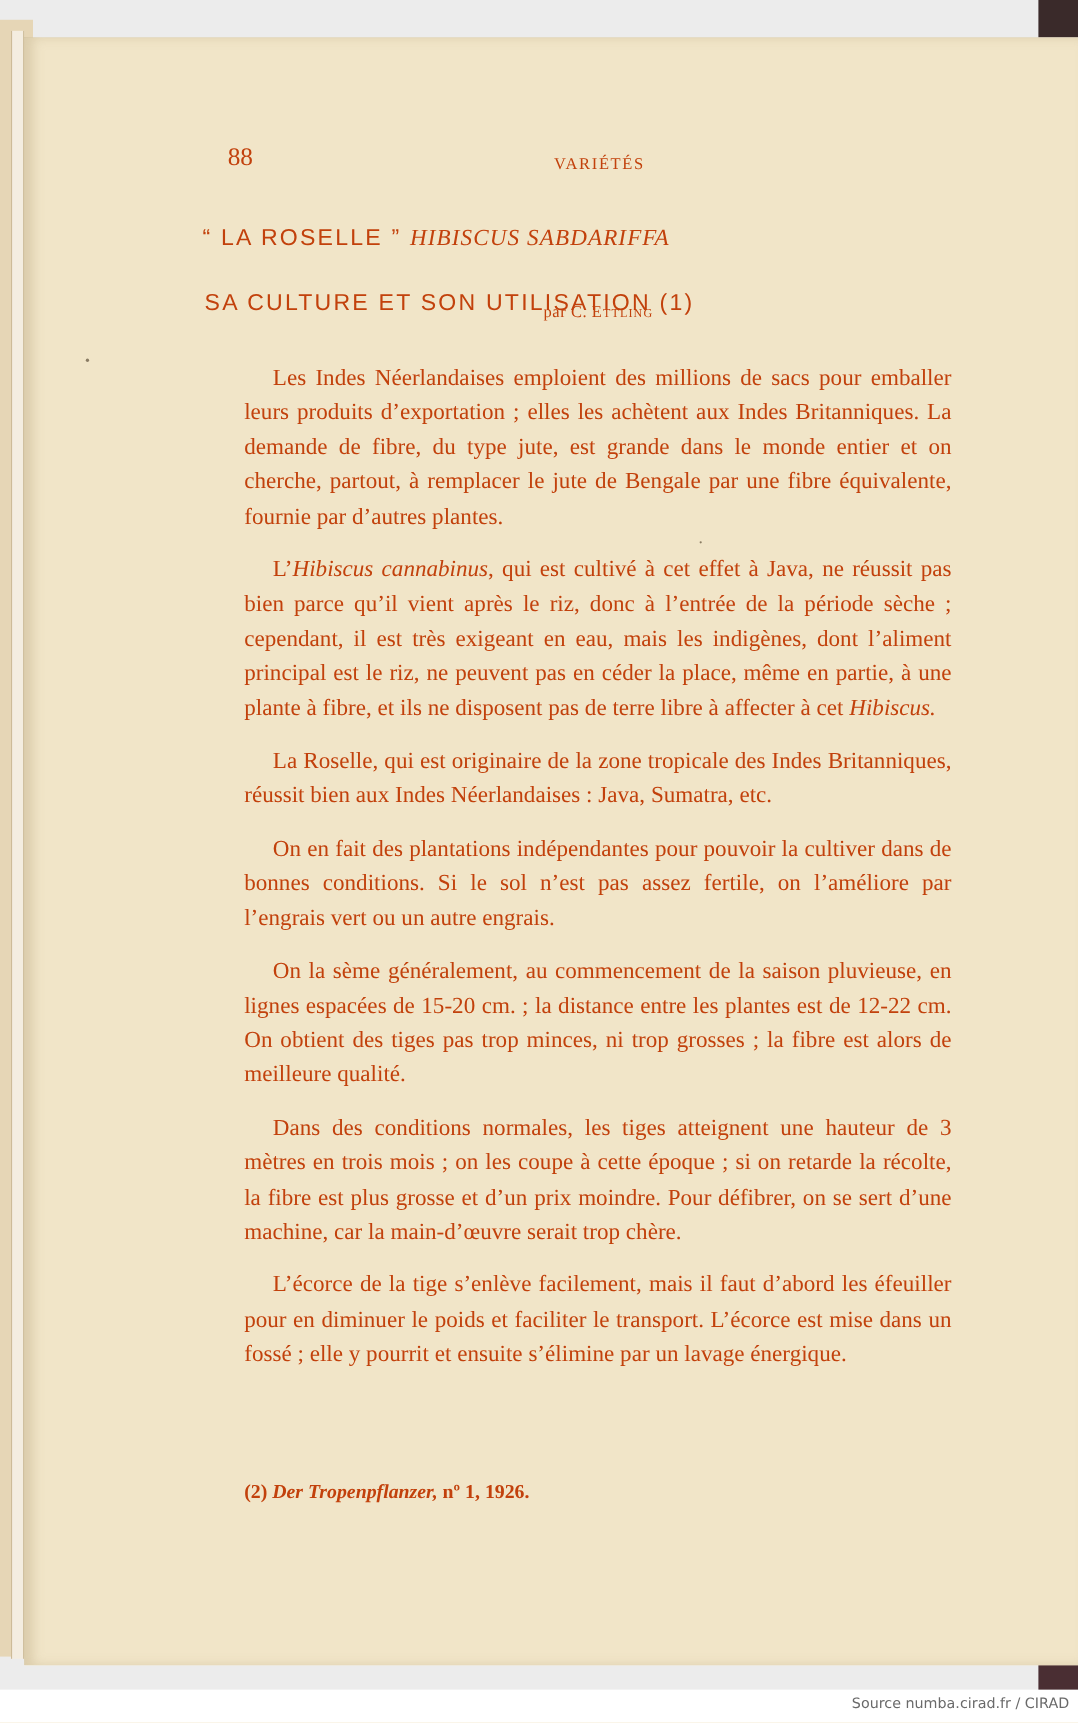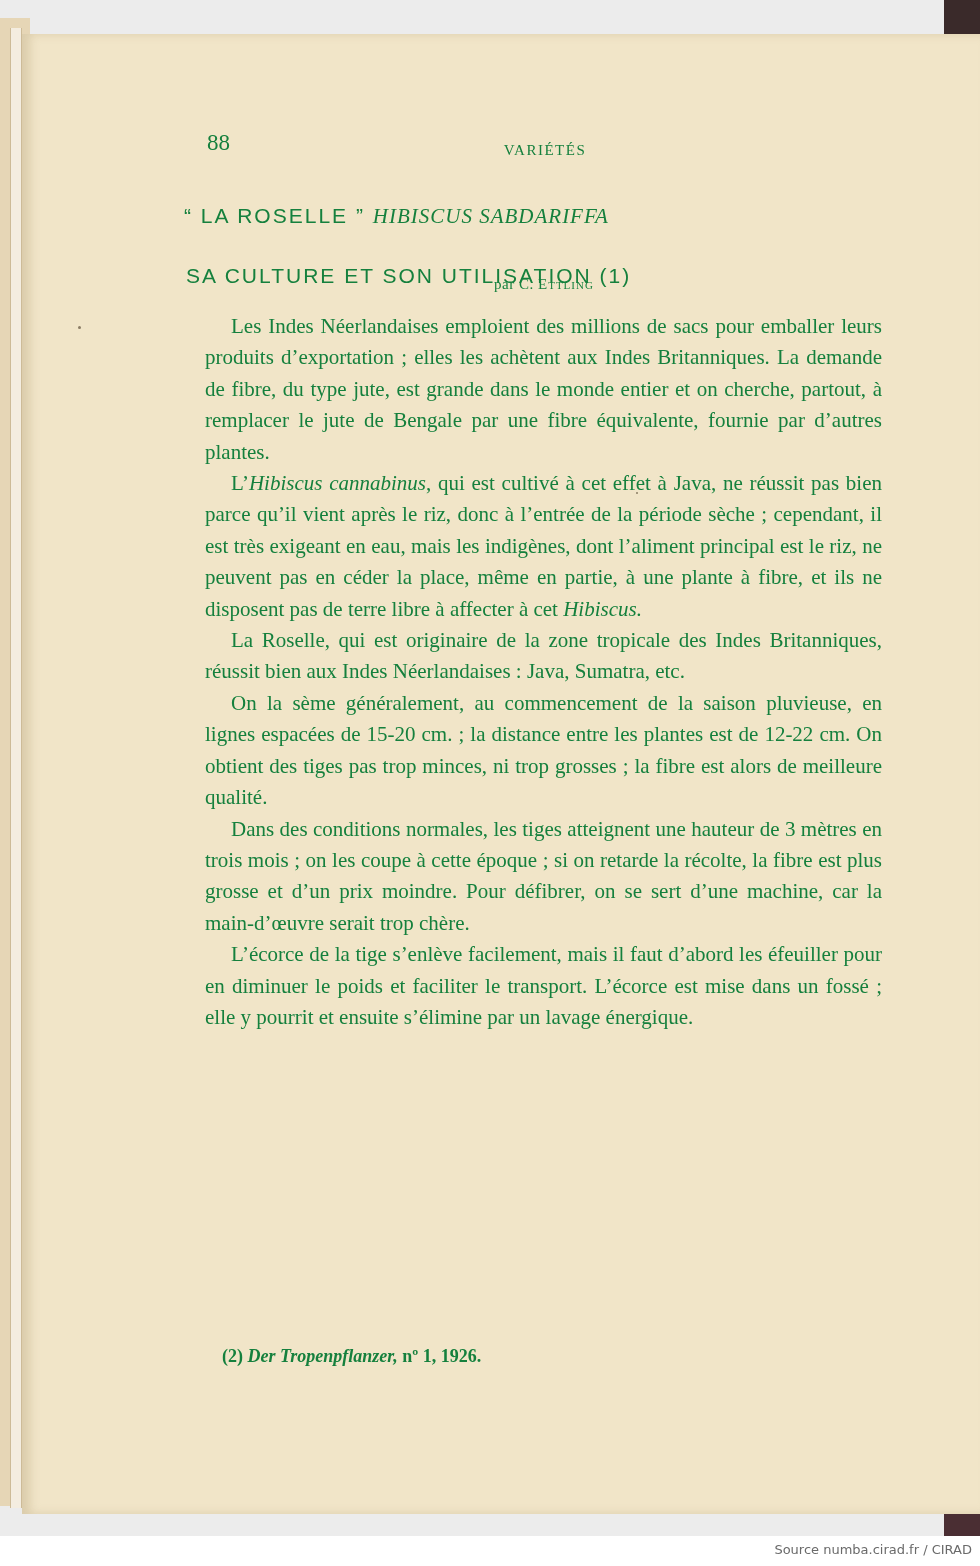--- a/index.html
+++ b/index.html
@@ -28,21 +28,21 @@
     position:absolute; left:10px; top:28px; width:10px; height:1480px;
     background:#f4ede0;
     border-left:1px solid #cdbb98;
     border-right:1px solid #cdbb98;
   }
   .page {
     position:absolute; left:22px; top:34px; width:958px; height:1480px;
     background:#f1e5c8;
     box-shadow: inset 8px 0 10px rgba(180,160,120,0.35);
   }
-  .ink { color:#15803d; }
+  .ink { color:#c2410c; }
   .page-number {
     position:absolute; left:207px; top:130px; font-size:23px; letter-spacing:0;
   }
   .running-head {
     position:absolute; left:0; width:1090px; top:142px; text-align:center;
     font-size:15px; letter-spacing:1.5px;
   }
   .title1, .title2 {
     position:absolute; left:190px; width:720px; 
     font-family:"Liberation Sans","DejaVu Sans",sans-serif;
@@ -55,21 +55,21 @@
   .title2 { top:240px; left:186px;margin-top:24px; }
   .byline {
     position:absolute; left:184px; width:720px; top:276px; text-align:center;
     font-size:15px; letter-spacing:0.5px;
   }
   .byline .sc { font-variant:small-caps; letter-spacing:1px; }
   .body-text {
     position:absolute; left:205px; top:311px; width:677px;
     font-size:21px; line-height:31.4px; text-align:justify;
   }
-  .body-text p { margin:0; text-indent:26px; }
+  .body-text p { margin:17px; text-indent:26px; }
   .body-text em { font-style:italic; }
   .num { font-weight:normal; }
   .footnote {
     position:absolute; left:222px; top:1346px; font-size:18px; font-weight:bold;
   }
   .footnote em { font-style:italic; }
   .source {
     position:absolute; right:8px; top:1542px;
     font-family:"DejaVu Sans","Liberation Sans",sans-serif;
     font-size:13px; color:#6a6a6a;
@@ -97,20 +97,21 @@
 <div class="title2 ink">SA CULTURE ET SON UTILISATION (1)</div>
 <div class="byline ink">
   <span>par C.</span>
   <span class="sc">Ettling</span>
 </div>
 
 <div class="body-text ink">
   <p>Les Indes Néerlandaises emploient des millions de sacs pour emballer leurs produits d’exportation ; elles les achètent aux Indes Britanniques. La demande de fibre, du type jute, est grande dans le monde entier et on cherche, partout, à remplacer le jute de Bengale par une fibre équivalente, fournie par d’autres plantes.</p>
   <p><span>L’</span><em>Hibiscus cannabinus</em><span>, qui est cultivé à cet effet à Java, ne réussit pas bien parce qu’il vient après le riz, donc à l’entrée de la période sèche ; cependant, il est très exigeant en eau, mais les indigènes, dont l’aliment principal est le riz, ne peuvent pas en céder la place, même en partie, à une plante à fibre, et ils ne disposent pas de terre libre à affecter à cet </span><em>Hibiscus.</em></p>
   <p>La Roselle, qui est originaire de la zone tropicale des Indes Britanniques, réussit bien aux Indes Néerlandaises : Java, Sumatra, etc.</p>
+  <p>On en fait des plantations indépendantes pour pouvoir la cultiver dans de bonnes conditions. Si le sol n’est pas assez fertile, on l’améliore par l’engrais vert ou un autre engrais.</p>
   <p><span>On la sème généralement, au commencement de la saison pluvieuse, en lignes espacées de </span><span class="num">15-20</span><span> cm. ; la distance entre les plantes est de </span><span class="num">12-22</span><span> cm. On obtient des tiges pas trop minces, ni trop grosses ; la fibre est alors de meilleure qualité.</span></p>
   <p><span>Dans des conditions normales, les tiges atteignent une hauteur de </span><span class="num">3</span><span> mètres en trois mois ; on les coupe à cette époque ; si on retarde la récolte, la fibre est plus grosse et d’un prix moindre. Pour défibrer, on se sert d’une machine, car la main-d’œuvre serait trop chère.</span></p>
   <p>L’écorce de la tige s’enlève facilement, mais il faut d’abord les éfeuiller pour en diminuer le poids et faciliter le transport. L’écorce est mise dans un fossé ; elle y pourrit et ensuite s’élimine par un lavage énergique.</p>
 </div>
 
 <div class="footnote ink">
   <span>(2)</span>
   <em>Der Tropenpflanzer,</em>
   <span>nº 1, 1926.</span>
 </div>

